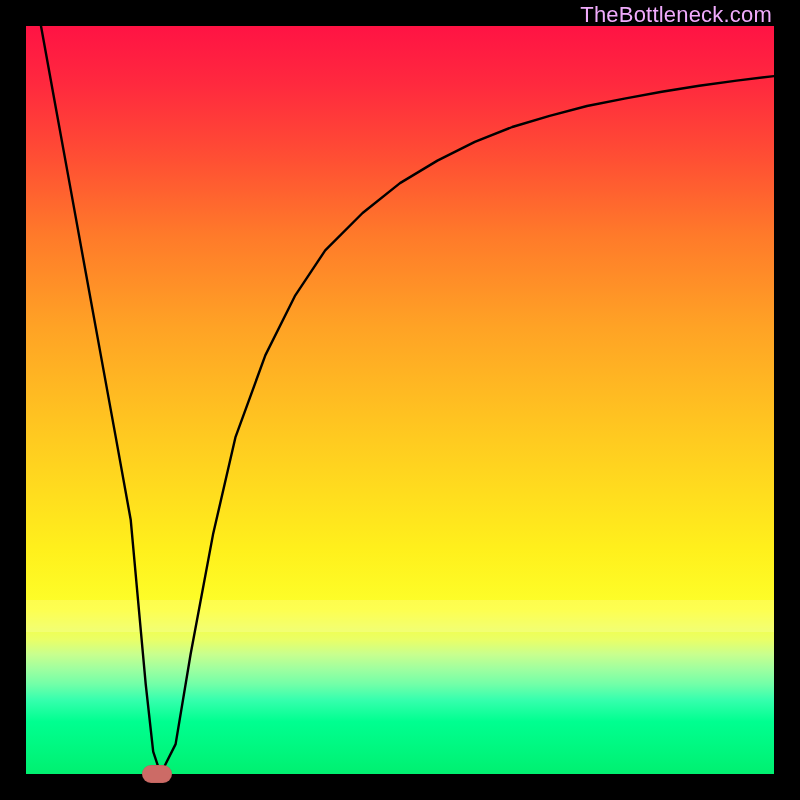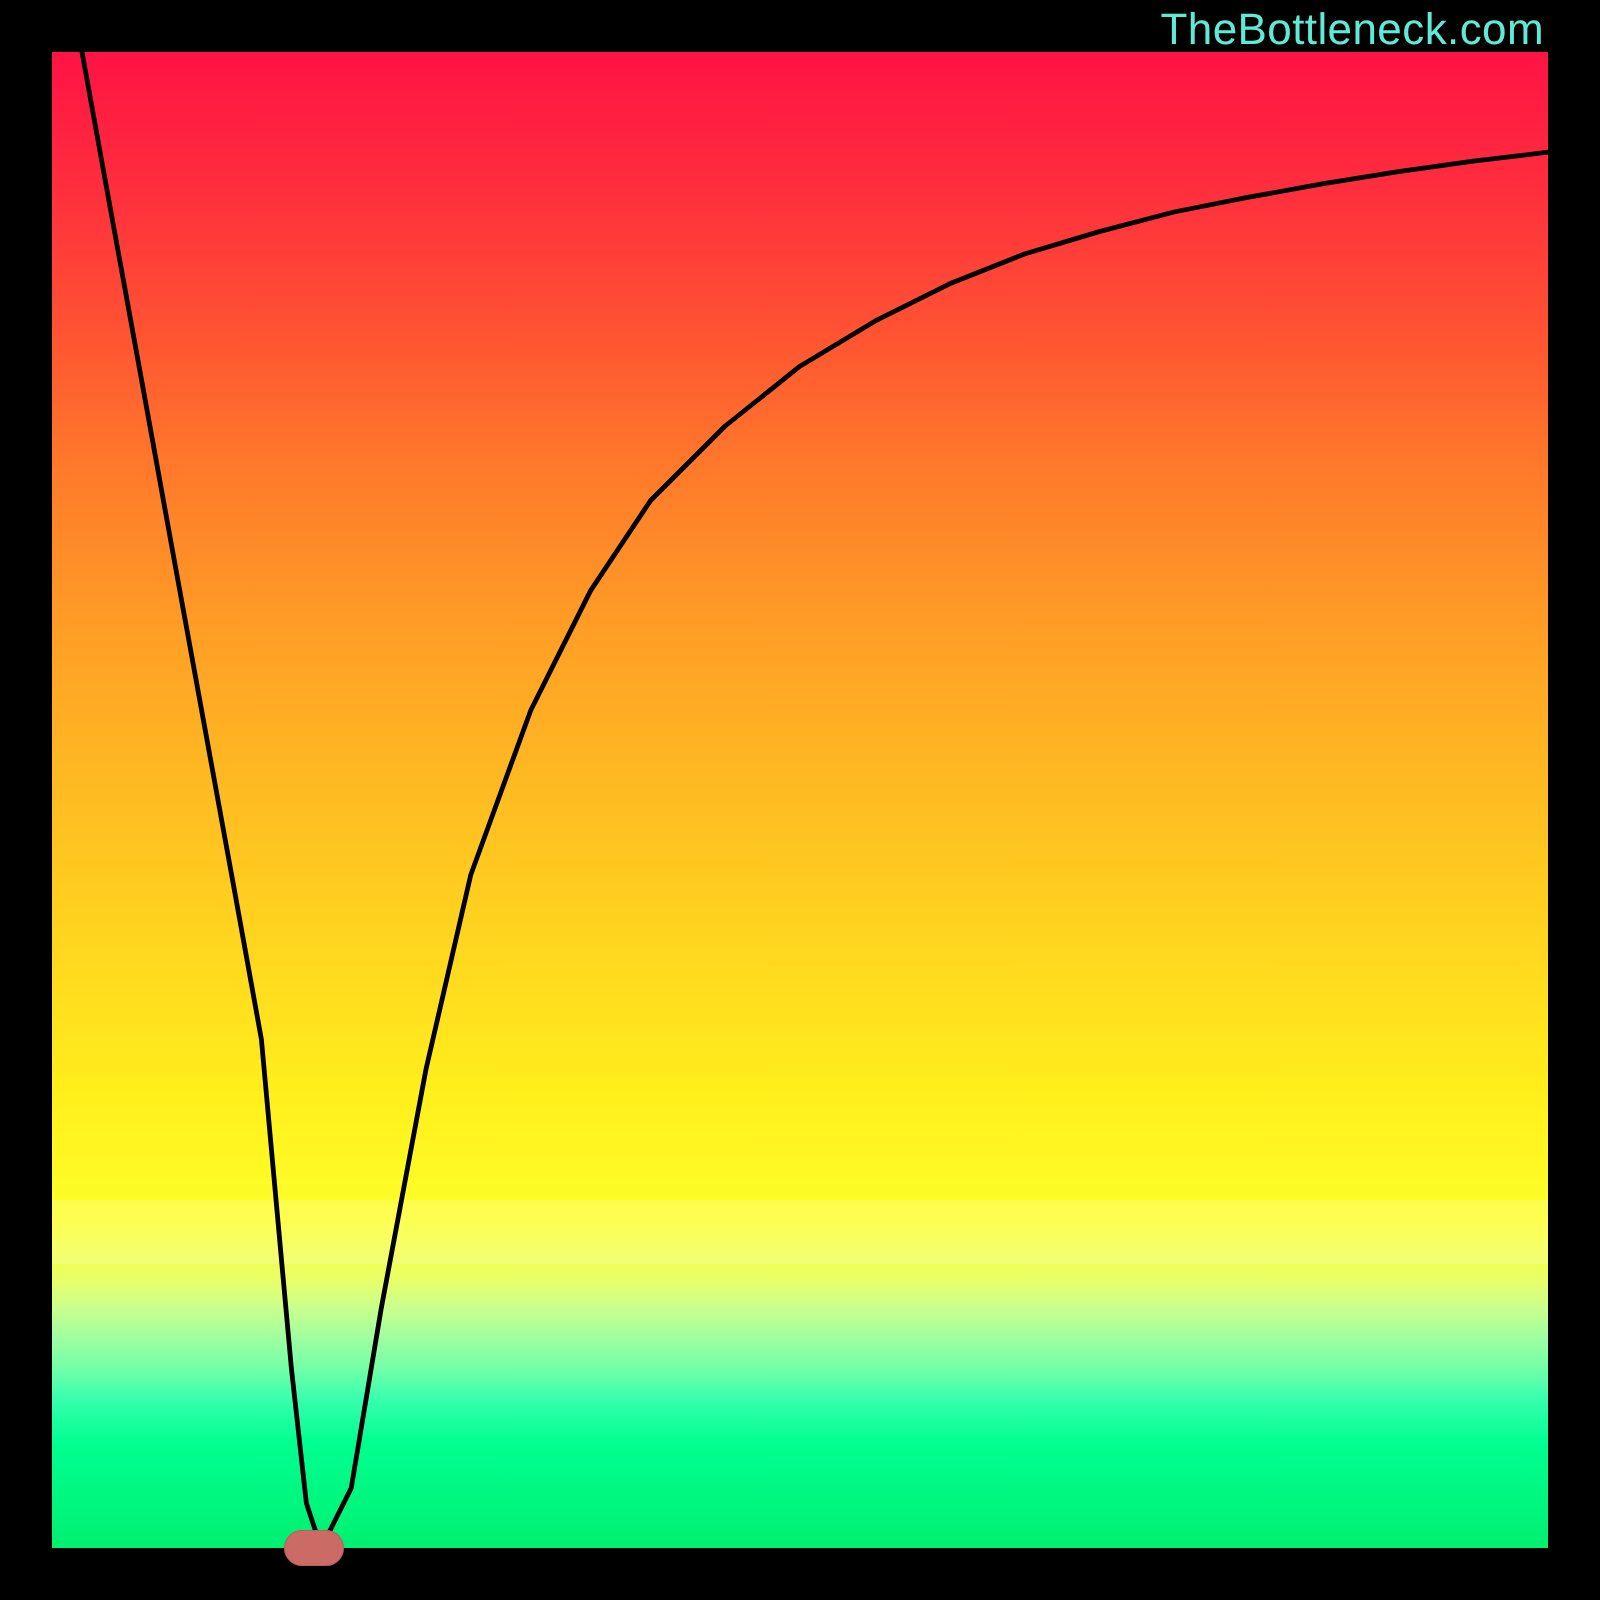--- a/index.html
+++ b/index.html
@@ -17,21 +17,21 @@
       #eaff66 82%,
       #c8ff8e 84%,
       #9effa0 86%,
       #72ffa8 88%,
       #38ffae 90%,
       #00ff90 93%,
       #00f070 100%);
   }
   .yellow-band{position:absolute;left:26px;width:748px;height:32px;top:600px;
     background:rgba(255,255,255,0.18)}
-  .watermark{position:absolute;top:2px;right:28px;color:#5eead4;font-size:22px;font-weight:500;letter-spacing:0.2px}
+  .watermark{position:absolute;top:2px;right:28px;color:#f0abfc;font-size:22px;font-weight:500;letter-spacing:0.2px}
   .curve-svg{position:absolute;left:26px;top:26px}
   .datapoint{position:absolute;width:30px;height:18px;border-radius:9px;background:#cc6b66;
     box-shadow:0 0 0 0.5px rgba(0,0,0,0.1) inset}
 </style>
 </head>
 <body>
 
 <div class="frame">
 
   <div class="plot-area"></div>

